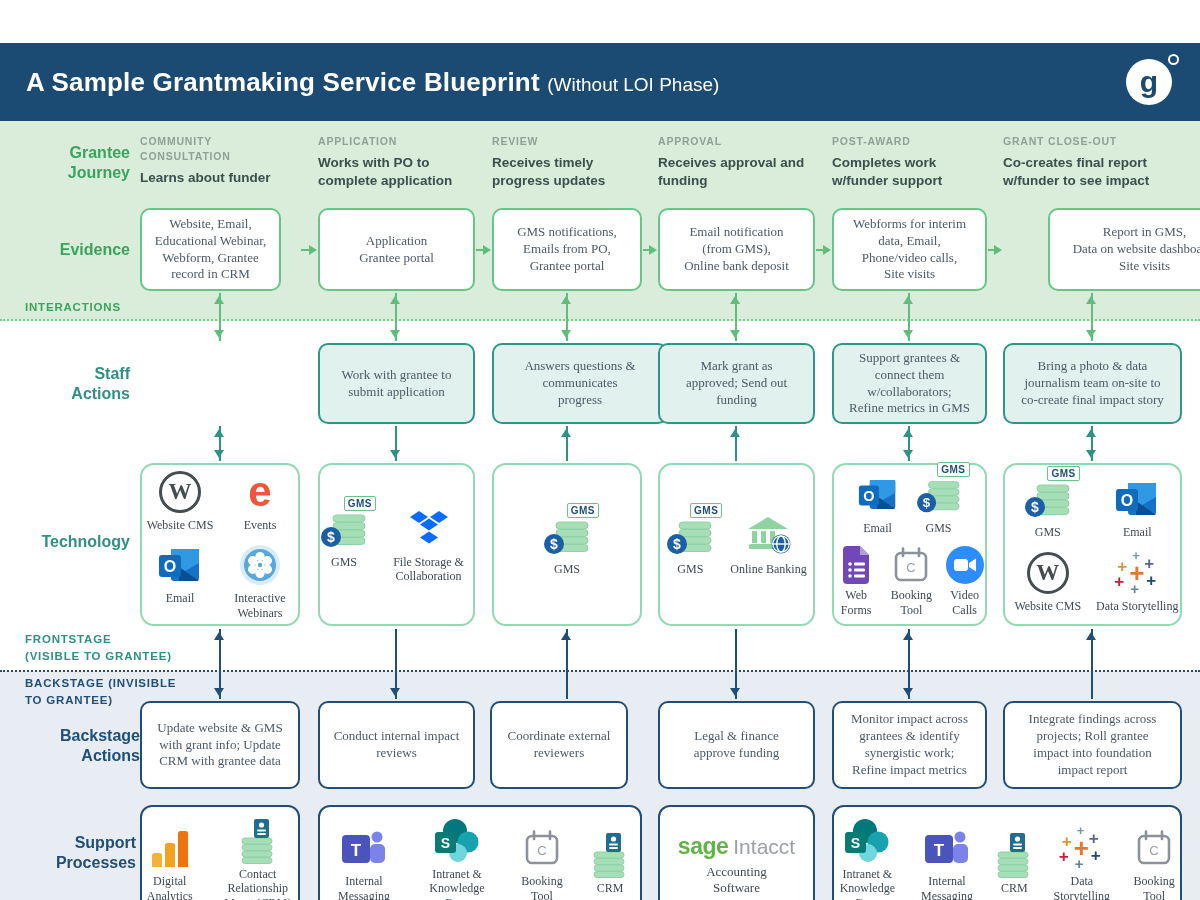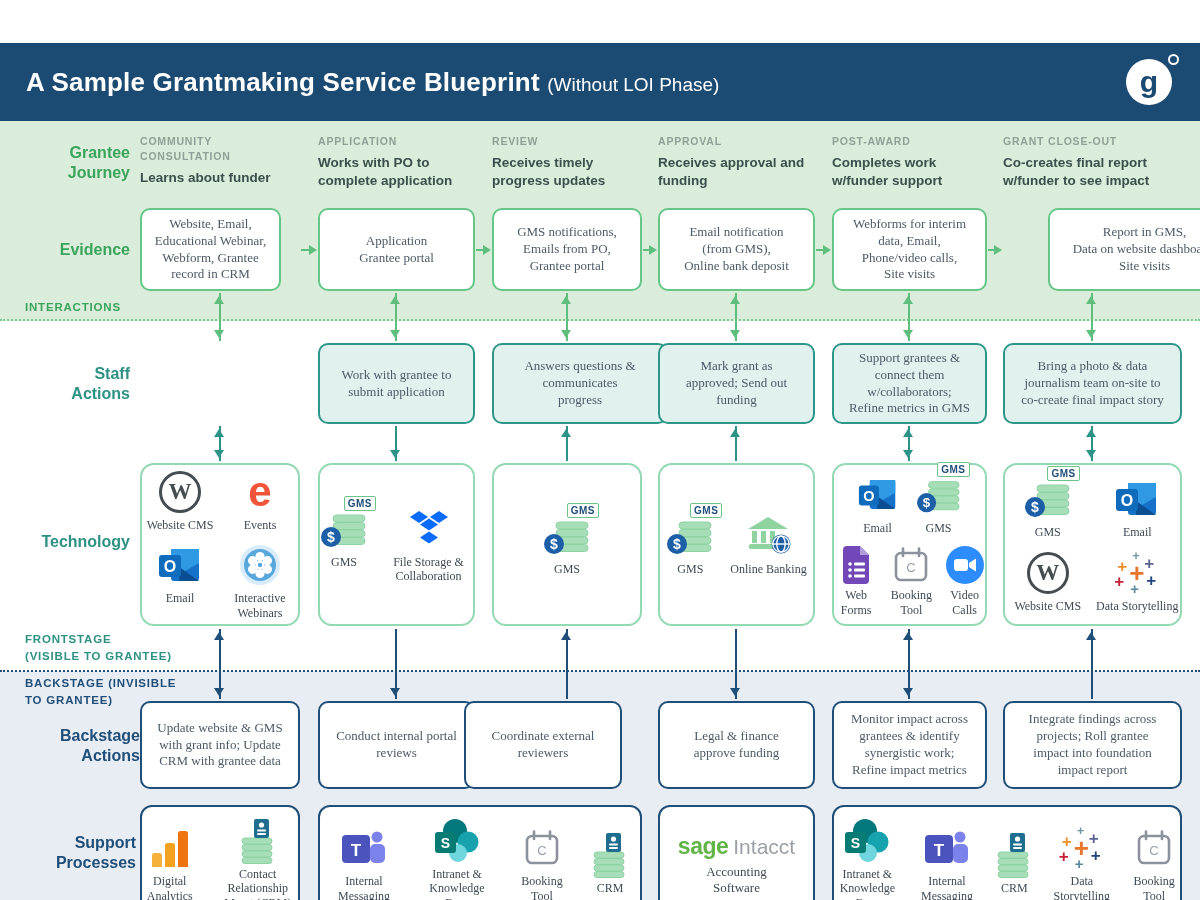--- a/index.html
+++ b/index.html
@@ -472,24 +472,24 @@
   <div class="va n hb" style="left:735px;top:586px;height:70px"></div>
   <div class="va n ht hb" style="left:908px;top:586px;height:70px"></div>
   <div class="va n ht" style="left:1091px;top:586px;height:70px"></div>
 
   <div class="box back" style="left:140px;width:160px">
       <span class="serif">Update website &amp; GMS
 with grant info; Update
 CRM with grantee data</span>
     </div>
   <div class="box back" style="left:318px;width:157px">
-      <span class="serif">Conduct internal portal
+      <span class="serif">Conduct internal impact
 reviews</span>
     </div>
-  <div class="box back" style="left:464px;width:158px">
+  <div class="box back" style="left:490px;width:138px">
       <span class="serif">Coordinate external
 reviewers</span>
     </div>
   <div class="box back" style="left:658px;width:157px">
       <span class="serif">Legal &amp; finance
 approve funding</span>
     </div>
   <div class="box back" style="left:832px;width:155px">
       <span class="serif">Monitor impact across
 grantees &amp; identify

